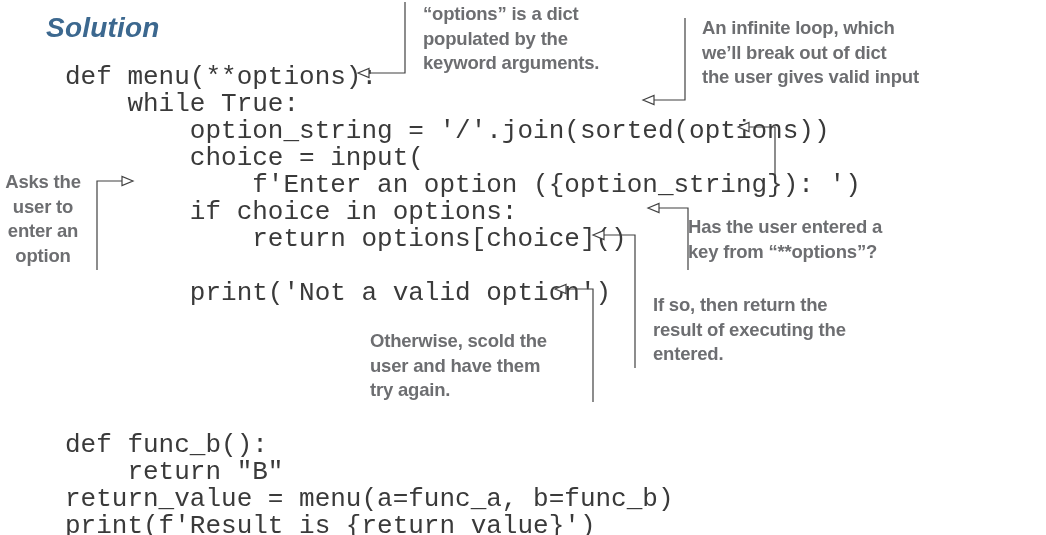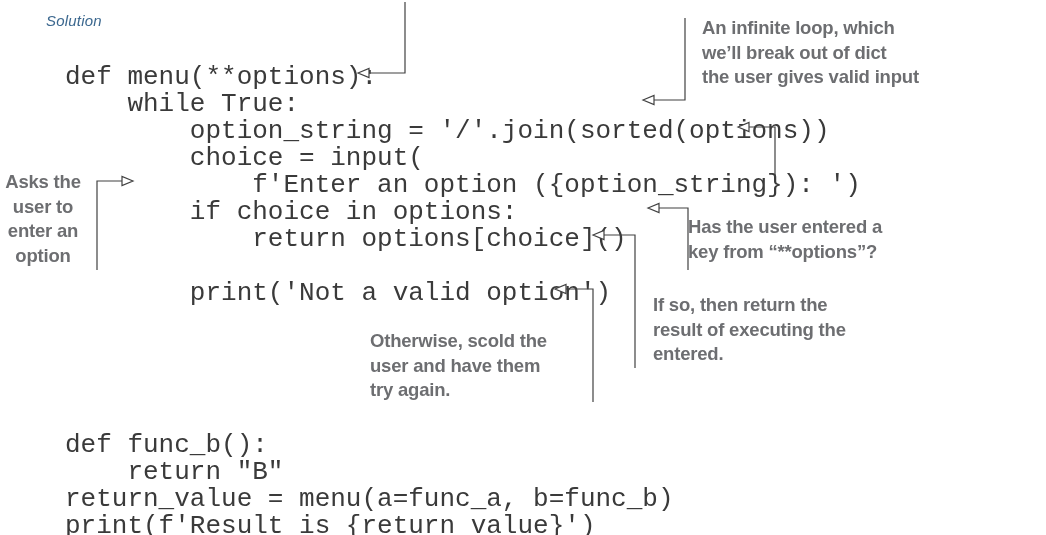--- a/index.html
+++ b/index.html
@@ -6,22 +6,22 @@
   #page{
     position:relative;
     width:1046px;height:535px;
     background:#ffffff;
     overflow:hidden;
     font-family:"Liberation Sans", sans-serif;
   }
   .heading{
     position:absolute;
     left:46px;top:12px;
-    font-size:15px;
-    font-weight:normal;
+    font-size:28px;
+    font-weight:bold;
     font-style:italic;
     letter-spacing:0.2px;
     color:#3c688f;
   }
   pre.code{
     margin:8px;
     position:absolute;
     font-family:"Liberation Mono", monospace;
     font-size:26px;
     line-height:27px;
@@ -68,20 +68,23 @@
             f'Enter an option ({option_string}): ')
         if choice in options:
             return options[choice]()
 
         print('Not a valid option')</pre>
   <pre class="code" id="code-func-b">def func_b():
     return "B"
 return_value = menu(a=func_a, b=func_b)
 print(f'Result is {return_value}')</pre>
 
+  <div class="annot" id="annot-options-dict">“options” is a dict
+populated by the
+keyword arguments.</div>
   <div class="annot" id="annot-infinite-loop">An infinite loop, which
 we’ll break out of dict
 the user gives valid input</div>
   <div class="annot" id="annot-key-check">Has the user entered a
 key from “**options”?</div>
   <div class="annot" id="annot-return-result">If so, then return the
 result of executing the
 entered.</div>
   <div class="annot" id="annot-scold-user">Otherwise, scold the
 user and have them

